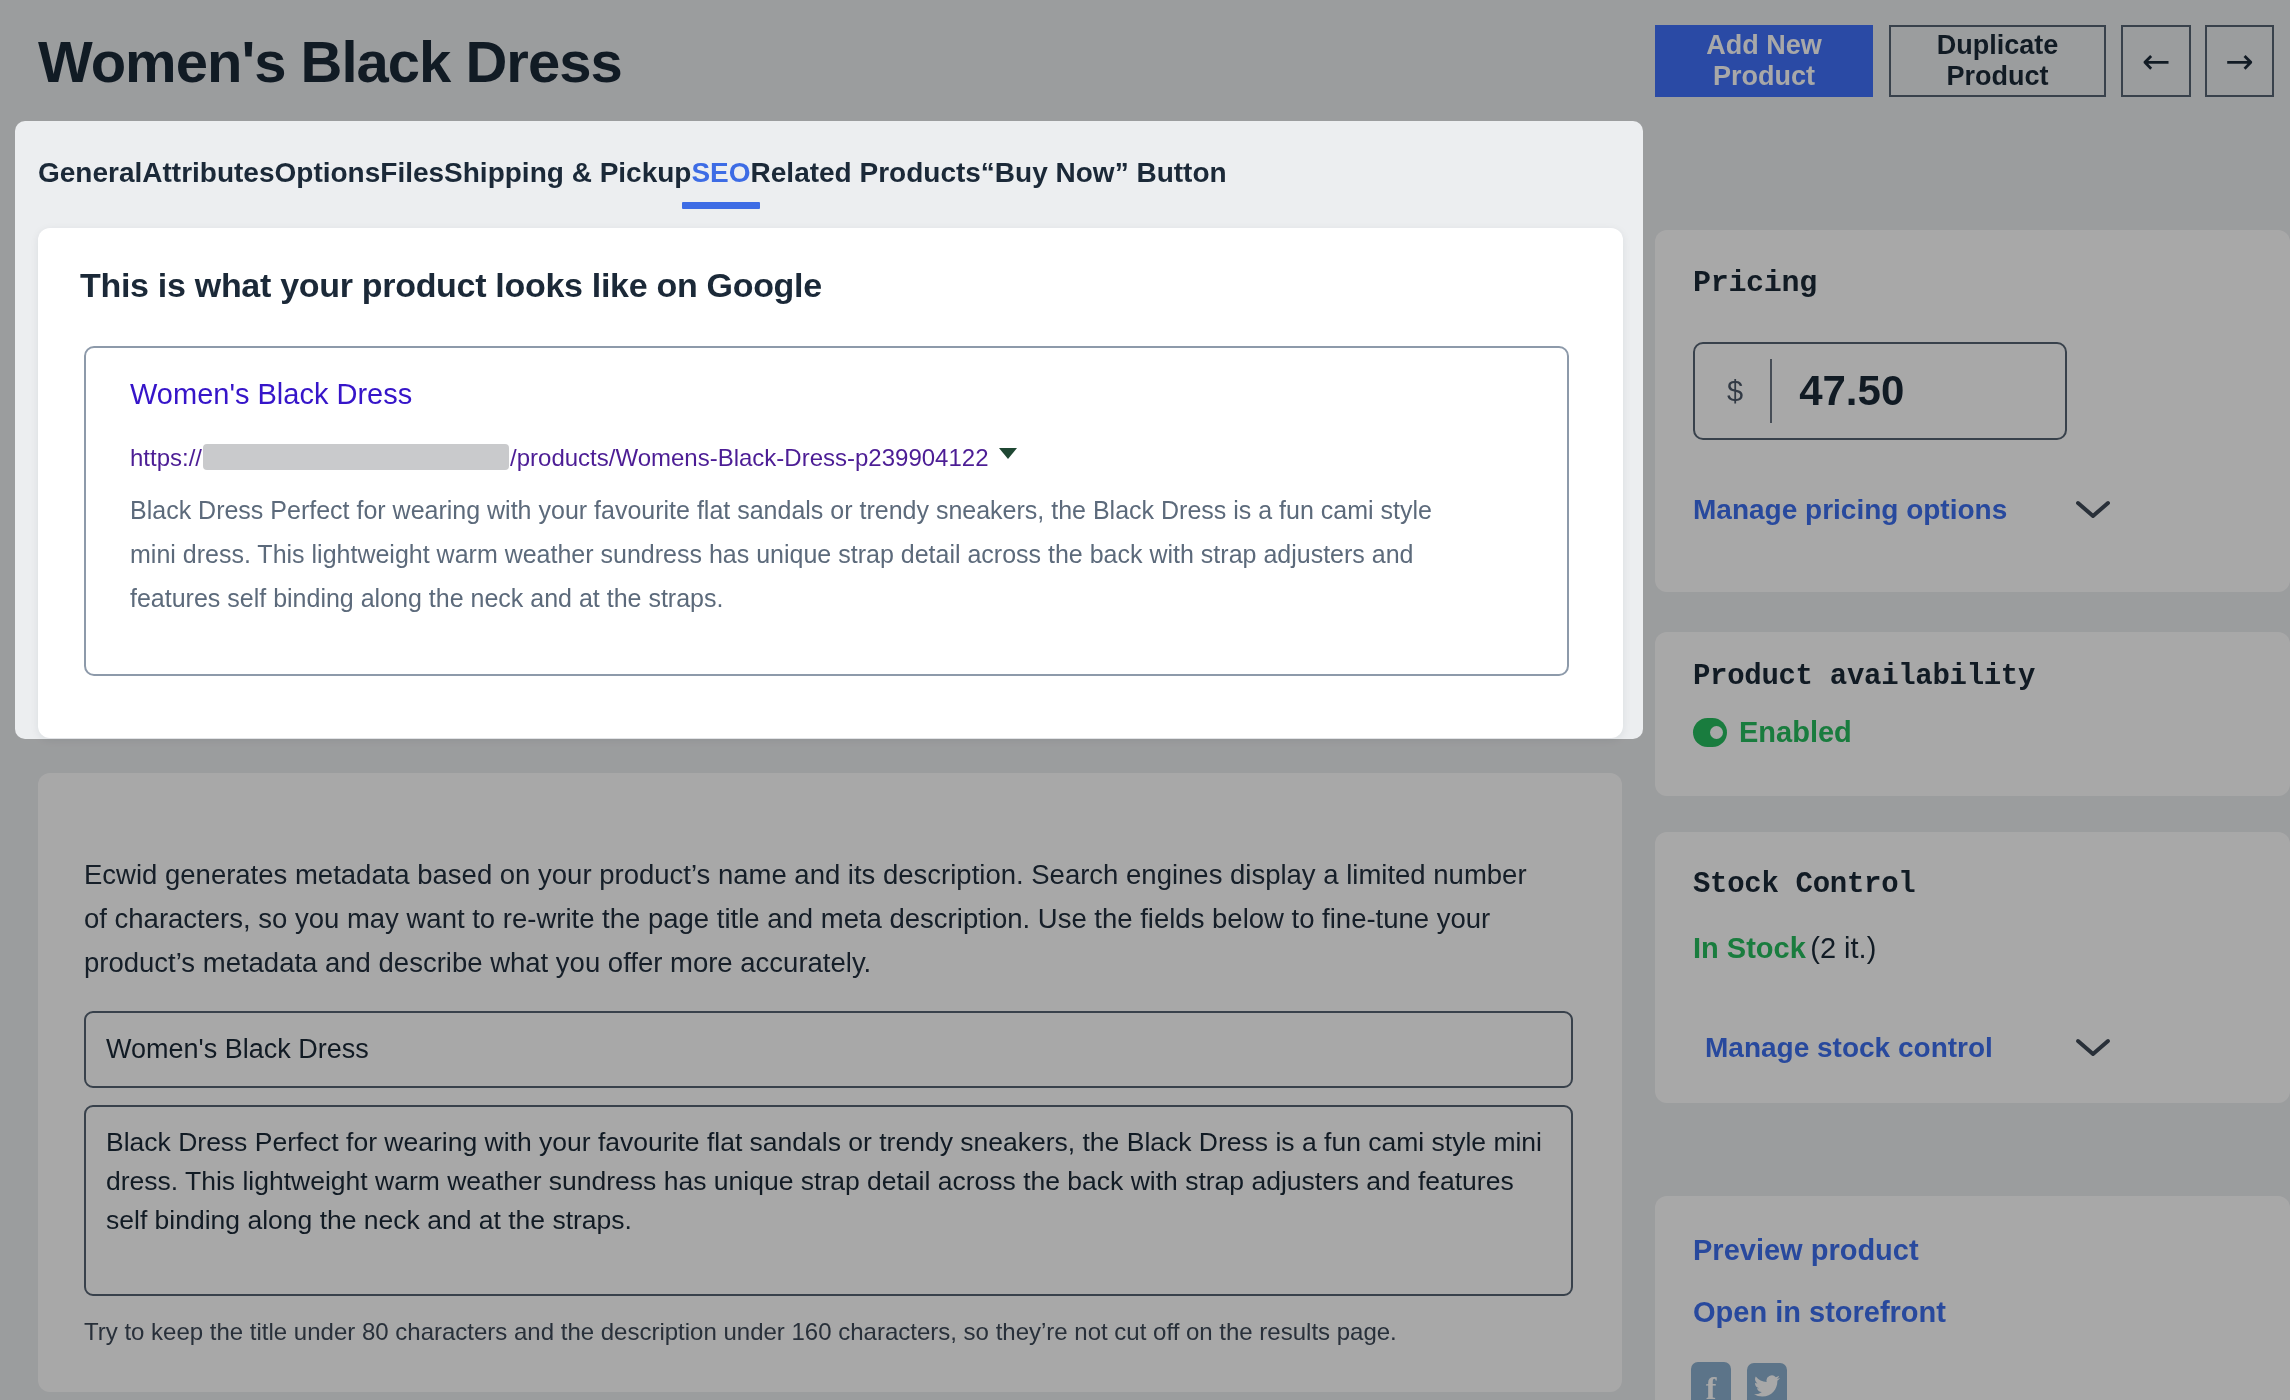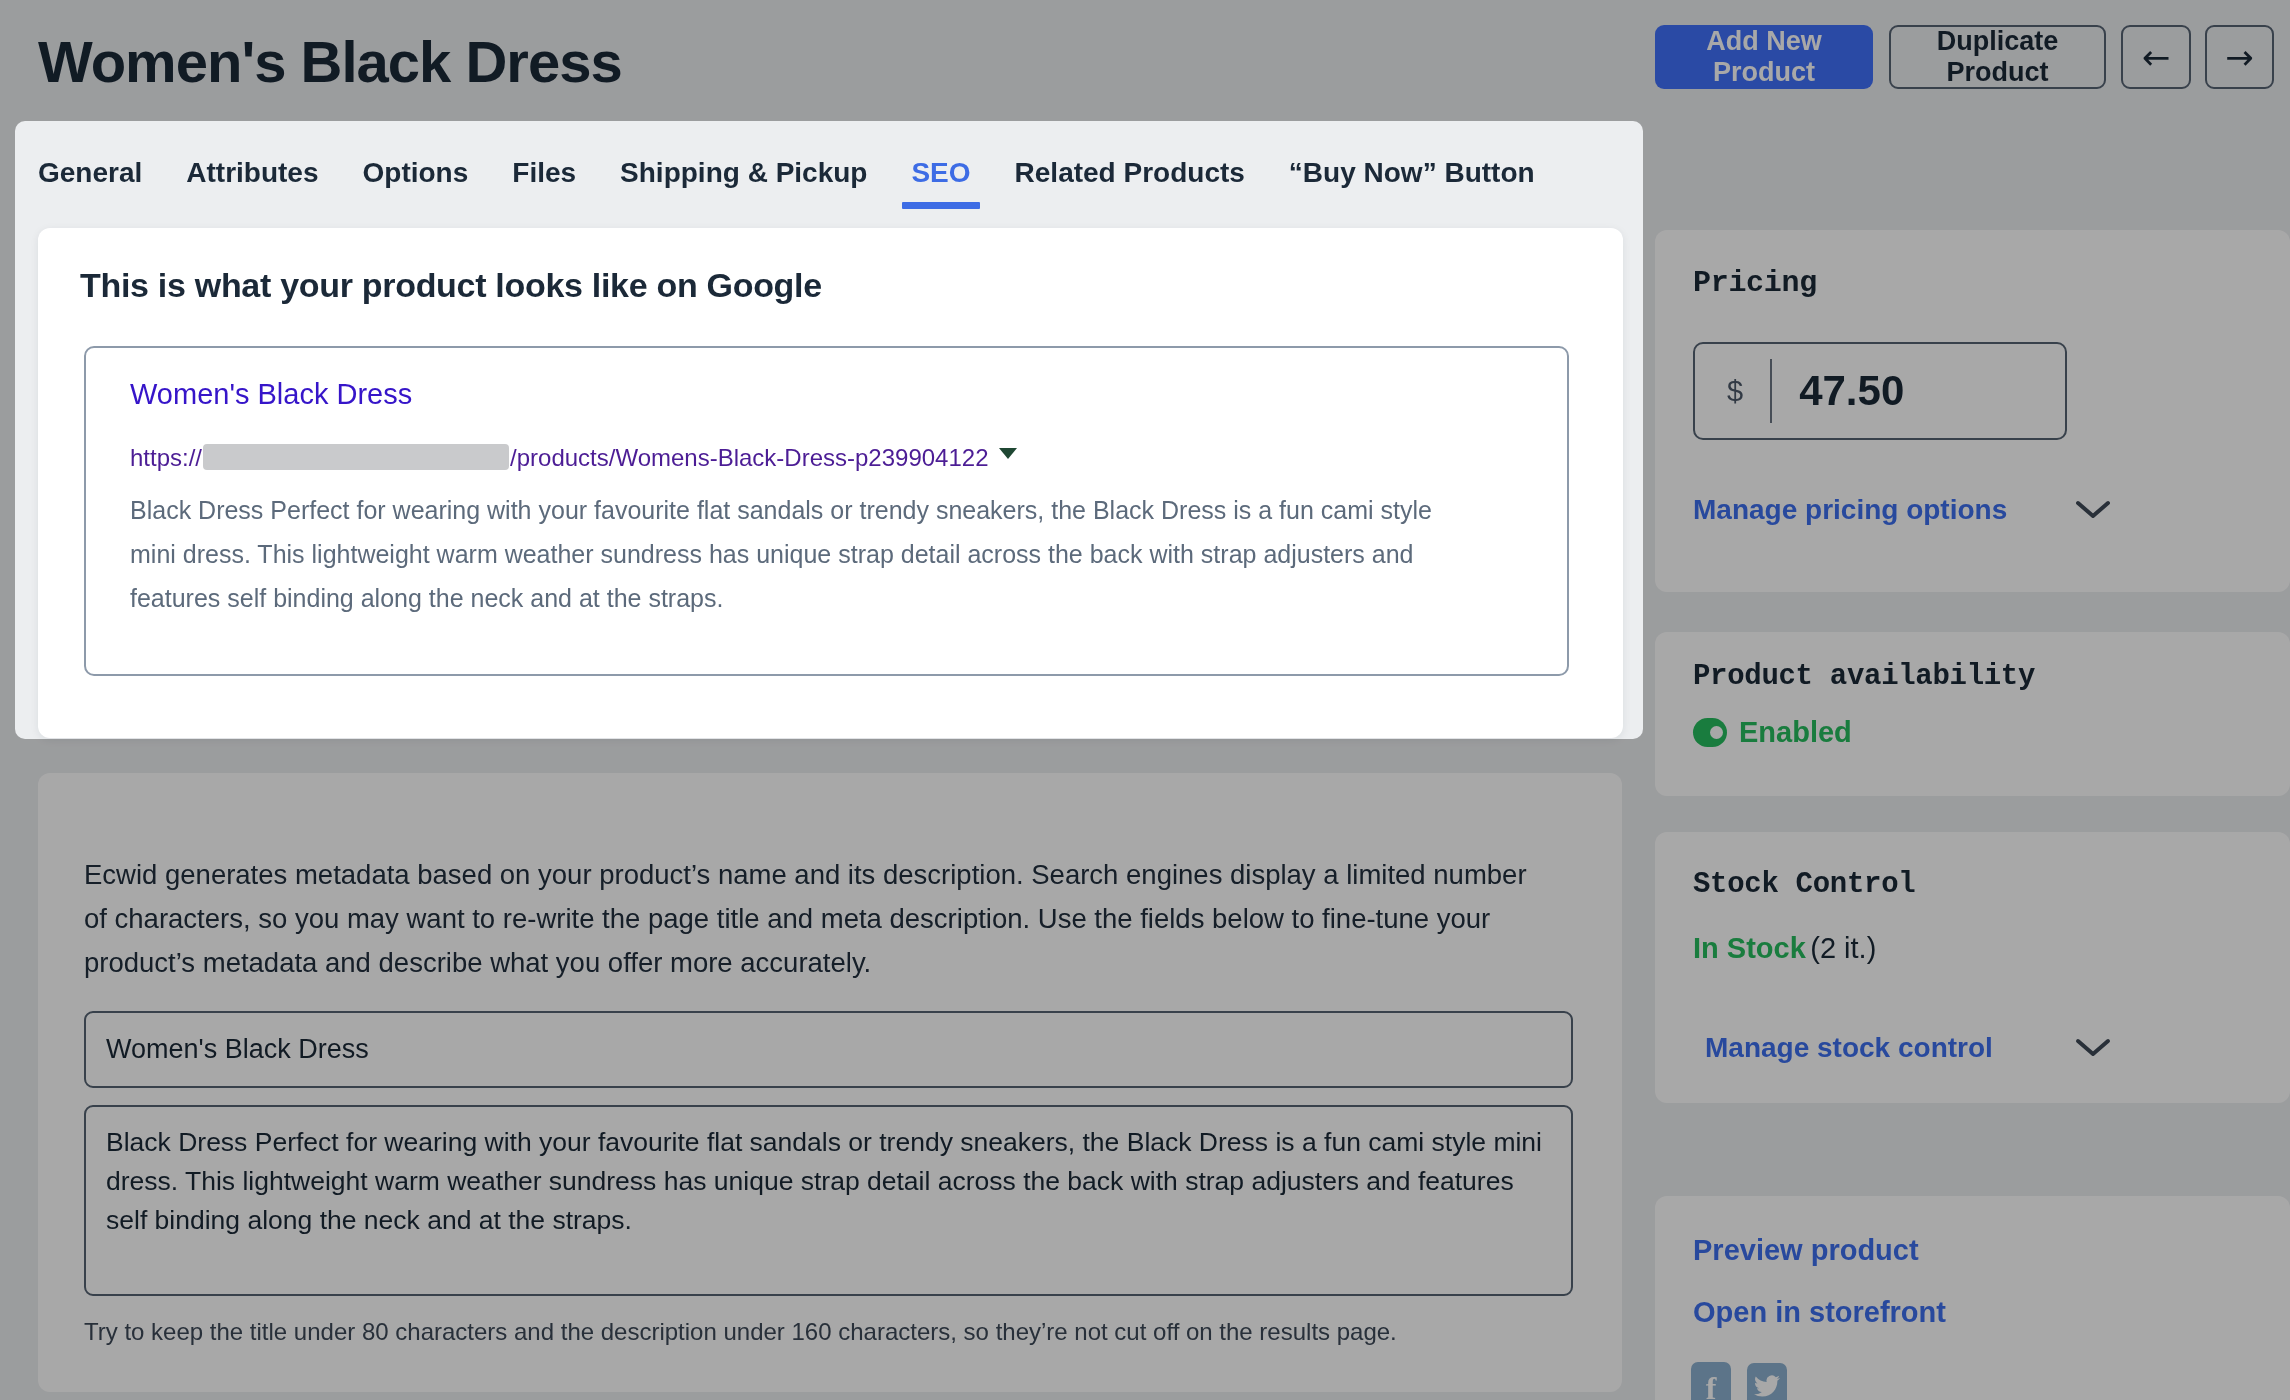--- a/index.html
+++ b/index.html
@@ -11,35 +11,35 @@
     color:#1b2938;
   }
   .abs { position:absolute; }
 
   
   .page-title {
     left:38px; top:28px;
     font-size:58px; font-weight:800; letter-spacing:-1px; color:#1b2938;
   }
   .btn {
-    position:absolute; top:25px; height:64px;
+    position:absolute; top:25px; height:72px;
     display:flex; align-items:center; justify-content:center;
-    border-radius:9px; font-size:27px; font-weight:700; cursor:pointer;
+    border-radius:0; font-size:27px; font-weight:700; cursor:pointer;
   }
   .btn-primary { left:1655px; width:218px; background:#4171fb; color:#ffffff; border:none; }
   .btn-outline { background:transparent; border:2px solid #566373; color:#1b2938; }
   .btn-dup   { left:1889px; width:217px; }
   .btn-arrow { width:70px; font-family:"DejaVu Sans",sans-serif; font-size:34px; font-weight:400; }
   .btn-prev  { left:2121px; }
   .btn-next  { left:2205px; width:69px; }
 
   
   .tabs {
     left:38px; top:121px; height:104px;
-    display:flex; align-items:center; gap:44px;
+    display:flex; align-items:center; 
   }
   .tab {
     font-size:28px; font-weight:700; color:#1b2938;
     position:relative; cursor:pointer; white-space:nowrap;
   }
   .tab.active { color:#3d6ce5; }
   .tab.active::after {
     content:""; position:absolute; left:-9px; right:-9px; bottom:-20px;
     height:7px; background:#3d6ce5; border-radius:1px;
   }

